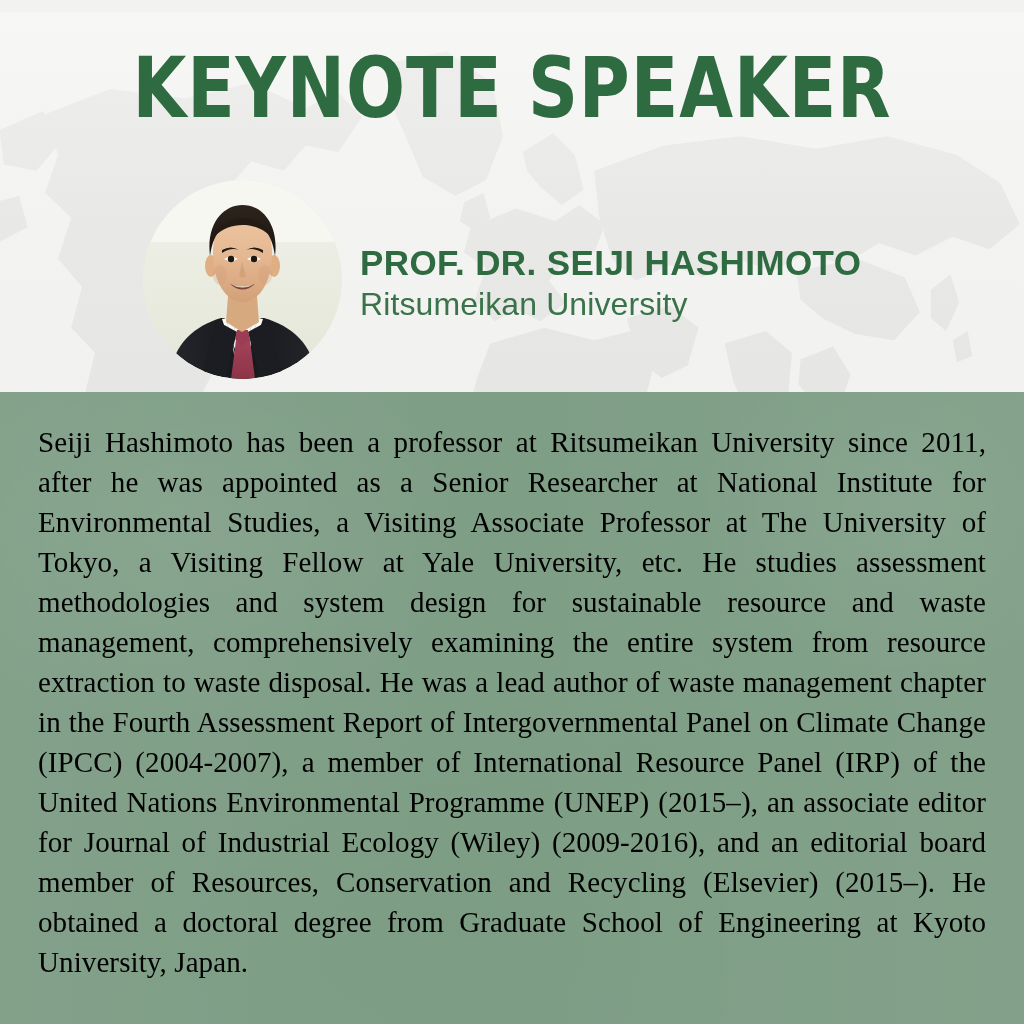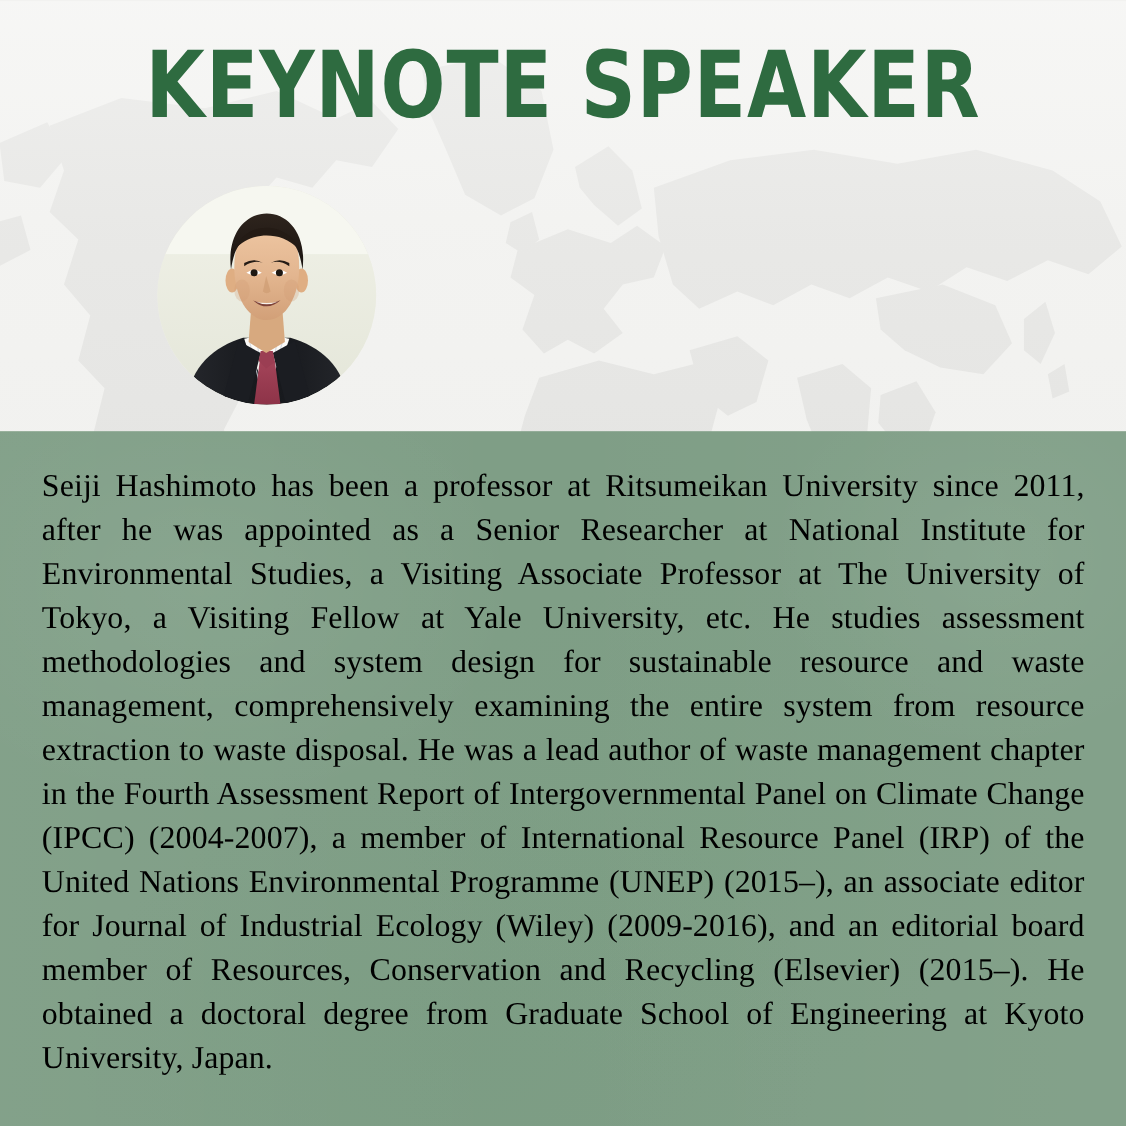--- a/index.html
+++ b/index.html
@@ -33,21 +33,21 @@
     height: 92%;
   }
   .map-land {
     fill: #e2e2e0;
   }
 
   
   .top-section {
     position: absolute;
     left: 0;
-    top: 1px;
+    top: 12px;
     width: 1024px;
     height: 392px;
     z-index: 2;
     background: linear-gradient(180deg,
         rgba(250,250,249,0.55) 0%,
         rgba(244,244,242,0.35) 55%,
         rgba(240,240,238,0.25) 100%);
   }
 
   .title {
@@ -313,20 +313,24 @@
 
             <path d="M87 104 Q99.5 115 112 104 Q99.5 110 87 104 Z" fill="#7d4238"></path>
             <path d="M89 105 Q99.5 110 110 105 Q99.5 108 89 105 Z" fill="#f7f2ec"></path>
 
             <ellipse cx="77" cy="95" rx="7" ry="10" fill="#cf9c73" opacity="0.28"></ellipse>
             <ellipse cx="122" cy="95" rx="7" ry="10" fill="#cf9c73" opacity="0.28"></ellipse>
           </g>
         </svg>
       </div>
 
+      <div class="speaker-text">
+        <p class="speaker-name">PROF. DR. SEIJI HASHIMOTO</p>
+        <p class="speaker-affiliation">Ritsumeikan University</p>
+      </div>
 
     </div>
   </div>
 
   <div class="bio-section">
     <div class="bio-texture"></div>
     <div class="bio-text">
       <p>Seiji Hashimoto has been a professor at Ritsumeikan University since 2011, after he was appointed as a Senior Researcher at National Institute for Environmental Studies, a Visiting Associate Professor at The University of Tokyo, a Visiting Fellow at Yale University, etc. He studies assessment methodologies and system design for sustainable resource and waste management, comprehensively examining the entire system from resource extraction to waste disposal. He was a lead author of waste management chapter in the Fourth Assessment Report of Intergovernmental Panel on Climate Change (IPCC) (2004-2007), a member of International Resource Panel (IRP) of the United Nations Environmental Programme (UNEP) (2015–), an associate editor for Journal of Industrial Ecology (Wiley) (2009-2016), and an editorial board member of Resources, Conservation and Recycling (Elsevier) (2015–). He obtained a doctoral degree from Graduate School of Engineering at Kyoto University, Japan.</p>
     </div>
   </div>

